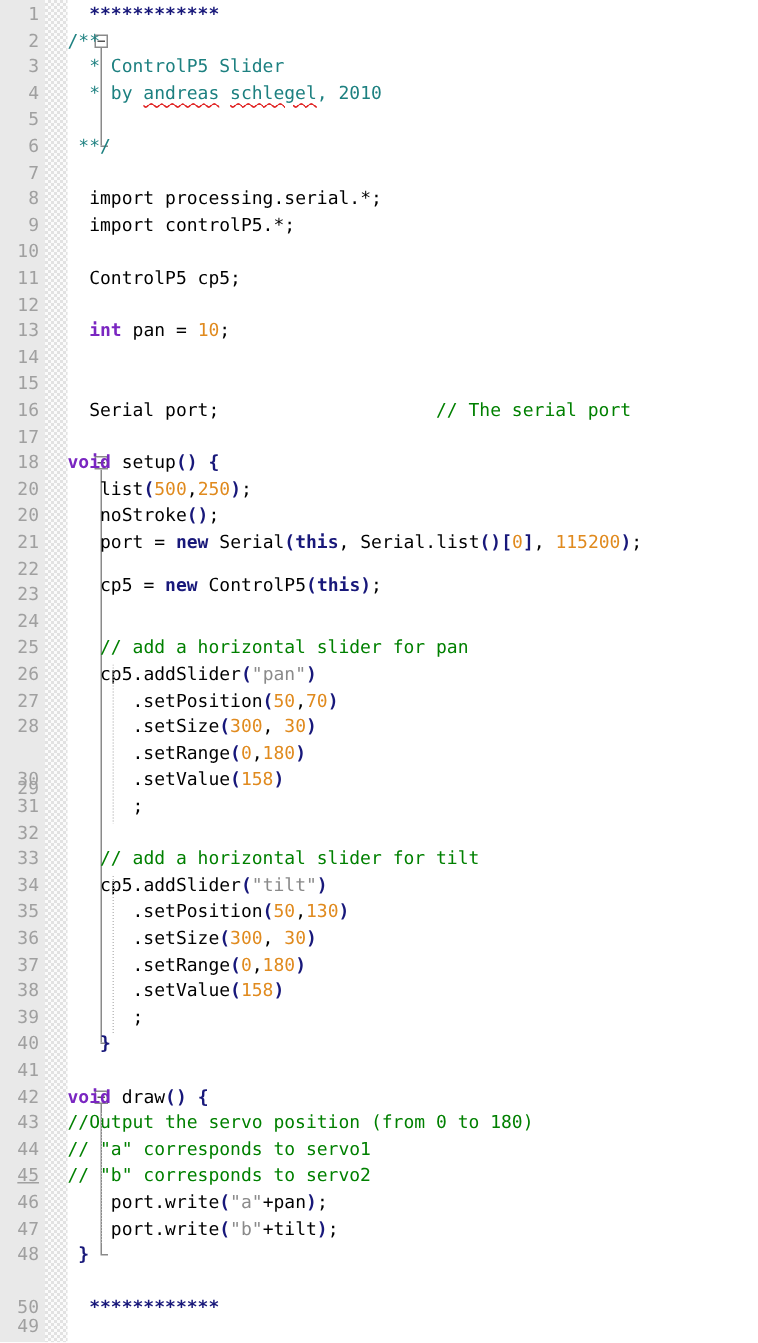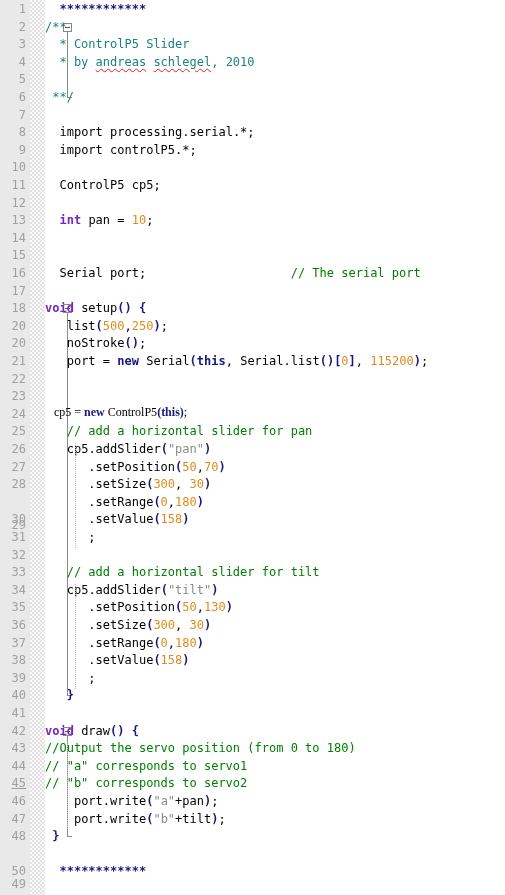--- a/index.html
+++ b/index.html
@@ -227,21 +227,21 @@
       <div class="line" style="top: 194.6px;"></div>
       <div class="line" style="top: 212.2px;">  <span class="k-keyword">int</span> <span class="k-plain">pan</span> = <span class="k-num">10</span>;</div>
       <div class="line" style="top: 247.4px;"></div>
       <div class="line" style="top: 265px; text-align: center;">  <span class="k-plain">Serial</span> <span class="k-plain">port</span>;                    <span class="k-comment">// The serial port</span></div>
       <div class="line" style="top: 282.6px;"></div>
       <div class="line" style="top: 300.2px;"><span class="k-keyword">void</span> <span class="k-plain">setup</span><span class="k-punct">(</span><span class="k-punct">)</span> <span class="k-punct">{</span></div>
       <div class="line" style="top: 317.8px;">   <span class="k-plain">list</span><span class="k-punct">(</span><span class="k-num">500</span>,<span class="k-num">250</span><span class="k-punct">)</span>;</div>
       <div class="line" style="top: 335.4px;">   <span class="k-plain">noStroke</span><span class="k-punct">(</span><span class="k-punct">)</span>;</div>
       <div class="line" style="top: 353px;">   <span class="k-plain">port</span> = <span class="k-kw2">new</span> <span class="k-plain">Serial</span><span class="k-punct">(</span><span class="k-kw2">this</span>, <span class="k-plain">Serial</span>.<span class="k-plain">list</span><span class="k-punct">(</span><span class="k-punct">)</span><span class="k-punct">[</span><span class="k-num">0</span><span class="k-punct">]</span>, <span class="k-num">115200</span><span class="k-punct">)</span>;</div>
       <div class="line" style="top: 370.6px;"></div>
-      <div class="line" style="top: 404px; font-family: Liberation Serif, serif;">   <span class="k-plain">cp5</span> = <span class="k-kw2">new</span> <span class="k-plain">ControlP5</span><span class="k-punct">(</span><span class="k-kw2">this</span><span class="k-punct">)</span>;</div>
+      <div class="line" style="top: 382px;">   <span class="k-plain">cp5</span> = <span class="k-kw2">new</span> <span class="k-plain">ControlP5</span><span class="k-punct">(</span><span class="k-kw2">this</span><span class="k-punct">)</span>;</div>
       <div class="line" style="top: 405.8px;"></div>
       <div class="line" style="top: 423.4px;">   <span class="k-comment">// add a horizontal slider for pan</span></div>
       <div class="line" style="top: 441px;">   <span class="k-plain">cp5</span>.<span class="k-plain">addSlider</span><span class="k-punct">(</span><span class="k-str">"pan"</span><span class="k-punct">)</span></div>
       <div class="line" style="top: 458.6px;">      .<span class="k-plain">setPosition</span><span class="k-punct">(</span><span class="k-num">50</span>,<span class="k-num">70</span><span class="k-punct">)</span></div>
       <div class="line" style="top: 476.2px;">      .<span class="k-plain">setSize</span><span class="k-punct">(</span><span class="k-num">300</span>, <span class="k-num">30</span><span class="k-punct">)</span></div>
       <div class="line" style="top: 493.8px;">      .<span class="k-plain">setRange</span><span class="k-punct">(</span><span class="k-num">0</span>,<span class="k-num">180</span><span class="k-punct">)</span></div>
       <div class="line" style="top: 511.4px;">      .<span class="k-plain">setValue</span><span class="k-punct">(</span><span class="k-num">158</span><span class="k-punct">)</span></div>
       <div class="line" style="top: 529px;">      ;</div>
       <div class="line" style="top: 546.6px;"></div>
       <div class="line" style="top: 564.2px;">   <span class="k-comment">// add a horizontal slider for tilt</span></div>

